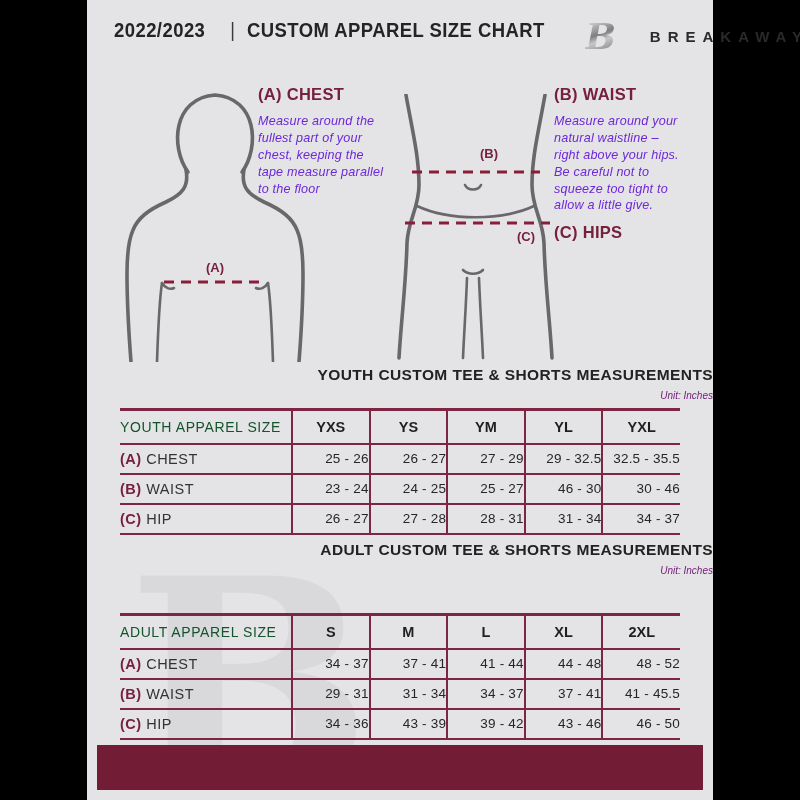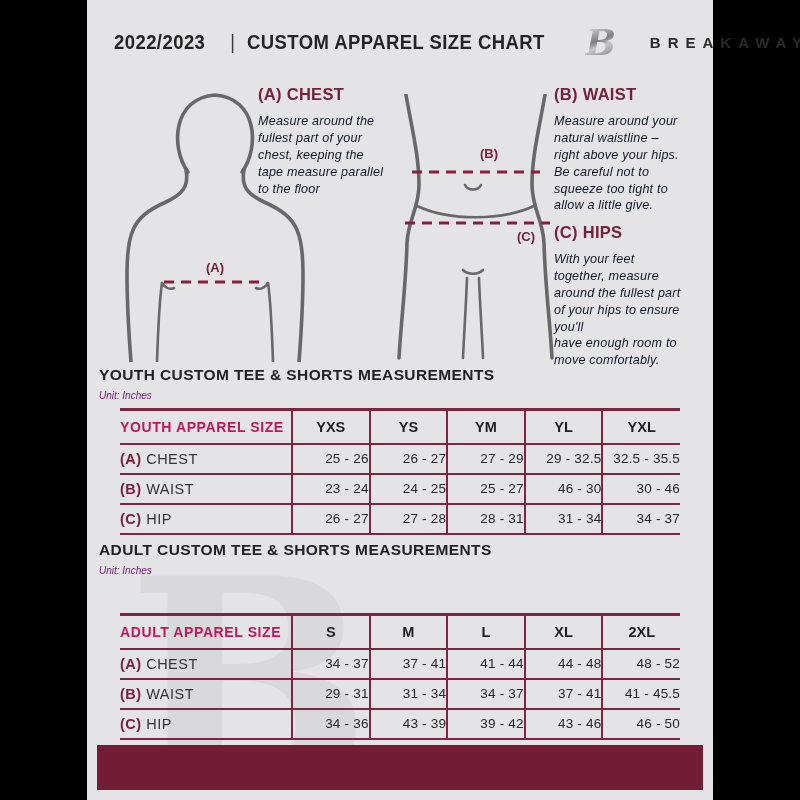--- a/index.html
+++ b/index.html
@@ -9,50 +9,50 @@
     --dash:#8a1e38;
     --ink:#2b2b2b;
     --stroke:#68686a;
     --pagebg:#e4e4e6;
   }
   *{margin:0;padding:0;box-sizing:border-box;}
   html,body{width:800px;height:800px;}
   body{background:#000;position:relative;font-family:"Liberation Sans",sans-serif;overflow:hidden;}
   .page{position:absolute;left:87px;top:0;width:626px;height:800px;background:var(--pagebg);}
   
-  .hdr{position:absolute;left:0;top:18px;width:100%;height:48px;display:flex;align-items:center;justify-content:space-between;padding:0 20px 0 27px;}
+  .hdr{position:absolute;left:0;top:18px;width:100%;height:48px;display:flex;align-items:flex-start;justify-content:space-between;padding:0 20px 0 27px;}
   .hdr-left{display:flex;align-items:center;gap:12px;}
   .hdr-year,.hdr-title{font-size:21px;font-weight:700;color:#242424;letter-spacing:.5px;transform:scaleX(.88);transform-origin:left center;white-space:nowrap;}
   .hdr-divider{font-size:20px;font-weight:400;color:#3a3a3a;transform:scaleX(.9);}
   .hdr-brand{display:flex;align-items:center;gap:10px;}
   .logo-b{font-family:"DejaVu Serif",serif;font-style:italic;font-weight:700;font-size:36px;line-height:36px;
     background:linear-gradient(160deg,#d8d8d8 10%,#7e7e80 45%,#c7c7c9 60%,#858587 90%);
     -webkit-background-clip:text;background-clip:text;color:transparent;}
   .brand-name{font-size:15px;font-weight:700;color:#2a2a2a;letter-spacing:7px;padding-left:24px;}
   
   .guide-svg{position:absolute;}
   .fig-stroke{fill:none;stroke:var(--stroke);stroke-width:3.6;stroke-linecap:round;}
   .fig-stroke-thin{fill:none;stroke:var(--stroke);stroke-width:2.6;stroke-linecap:round;}
   .dash-line{stroke:var(--dash);stroke-width:3.2;stroke-dasharray:10 7;}
   .fig-label{fill:var(--maroon);font-family:"Liberation Sans",sans-serif;font-size:13px;font-weight:700;}
   .guide-block{position:absolute;}
   .guide-heading{font-size:16.5px;font-weight:700;color:var(--maroon);letter-spacing:.3px;margin-bottom:9px;}
-  .guide-text{font-size:12.6px;font-style:italic;font-weight:500;color:#0f172a;line-height:1.34;white-space:pre-line;letter-spacing:.2px;}
-  
-  .tbl-title-block{position:absolute;left:0;width:100%;text-align:left;z-index:1;padding-left:12px;}
+  .guide-text{font-size:12.6px;font-style:italic;font-weight:500;color:#6d28d9;line-height:1.34;white-space:pre-line;letter-spacing:.2px;}
+  
+  .tbl-title-block{position:absolute;left:0;width:100%;text-align:right;z-index:1;}
   .tbl-title{font-size:15.5px;font-weight:700;color:#222;letter-spacing:.4px;}
   .tbl-unit{font-size:10px;font-style:italic;color:#701a75;margin-top:6px;}
   .size-table{position:absolute;left:33px;width:560px;border-collapse:collapse;table-layout:fixed;z-index:1;}
   .size-table col.c-label{width:172px;}
   .size-table col.c-size{width:77.6px;}
   .size-table th,.size-table td{padding:0;height:30px;vertical-align:middle;}
   .size-table thead th{height:34px;border-top:3px solid var(--border);border-bottom:2px solid var(--border);}
   .size-table tbody td{border-bottom:2px solid var(--border);}
   .size-table th+th,.size-table td+td{border-left:2px solid var(--border);}
-  .th-label{font-weight:700;font-size:14px;color:#be185d;text-align:left;padding-left:14px;letter-spacing:.6px;}
+  .th-label{font-weight:400;font-size:14px;color:#14532d;text-align:left;padding-left:14px;letter-spacing:.6px;}
   .th-size{font-weight:700;font-size:14.5px;color:#1f1f1f;}
   .td-label{text-align:left;padding-left:14px;font-size:14.5px;color:#333;letter-spacing:.5px;}
   .td-label .marker{color:var(--maroon);font-weight:700;}
   .td-val{text-align:right;font-size:13.5px;color:#262626;letter-spacing:.2px;}
   
   .watermark{position:absolute;left:40px;top:540px;font-family:"DejaVu Serif",serif;font-weight:700;font-size:290px;line-height:1;color:#d9d9dc;z-index:0;user-select:none;}
   .footer-bar{position:absolute;left:10px;top:745px;width:606px;height:45px;background:var(--maroon-bar);z-index:2;}
 </style>
 </head>
 <body>
@@ -111,27 +111,20 @@
     <div class="guide-heading">(B) WAIST</div>
     <div class="guide-text">Measure around your
 natural waistline –
 right above your hips.
 Be careful not to
 squeeze too tight to
 allow a little give.</div>
   </div>
   <div class="guide-block" style="left:467px;top:223px;width:162px;">
     <div class="guide-heading">(C) HIPS</div>
-    <div class="guide-text">With your feet
-together, measure
-around the fullest part
-of your hips to ensure
-you'll
-have enough room to
-move comfortably.</div>
   </div>
 
   <div class="tbl-title-block" style="top:366px;">
     <div class="tbl-title">YOUTH CUSTOM TEE &amp; SHORTS MEASUREMENTS</div>
     <div class="tbl-unit">Unit: Inches</div>
   </div>
   <table class="size-table" style="top:408px;">
     <colgroup>
         <col class="c-label">
         <col class="c-size">

